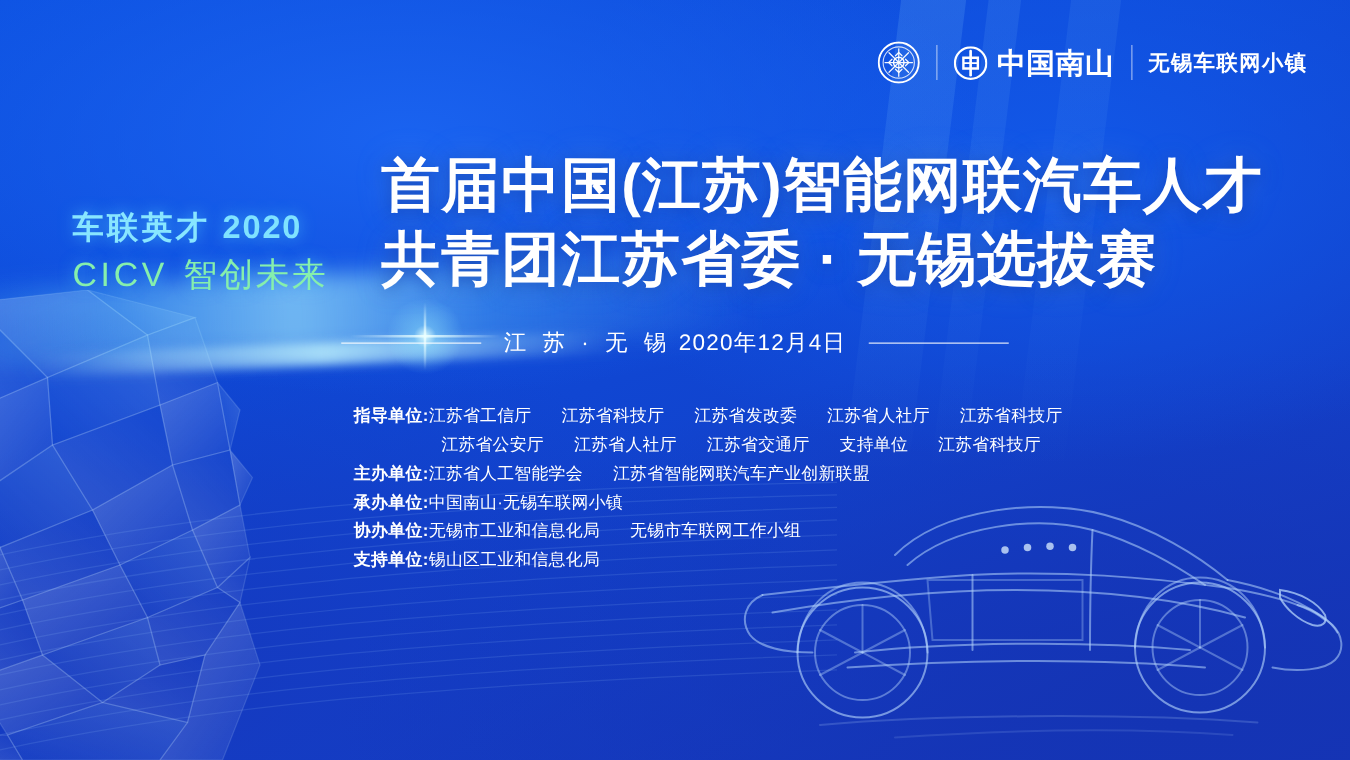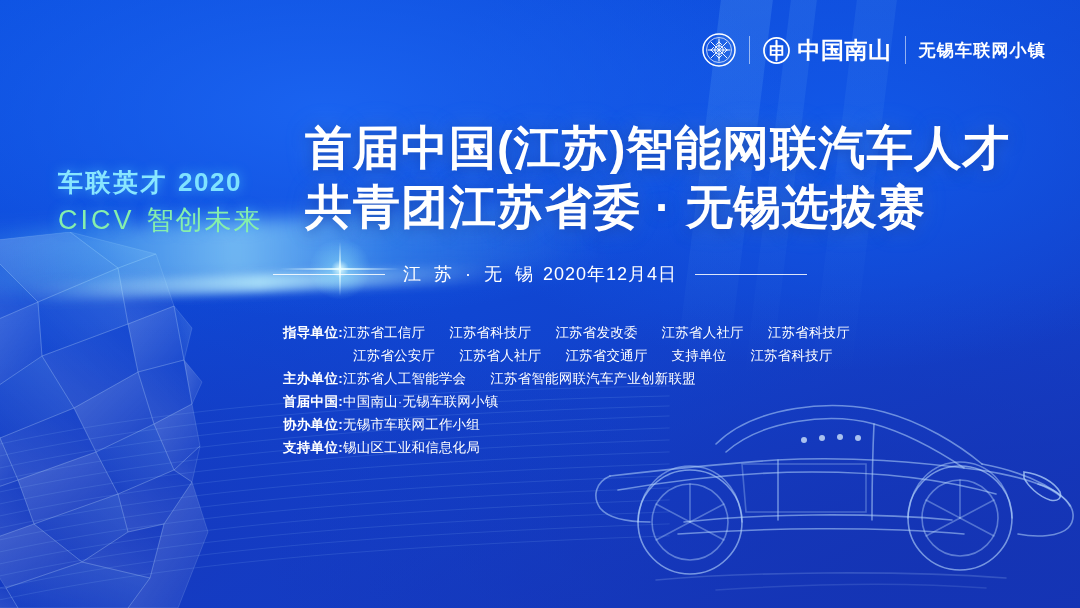--- a/index.html
+++ b/index.html
@@ -415,29 +415,30 @@
 
     <div class="org-row">
       <span class="org-label">主办单位:</span>
       <span class="org-values wide">
         <span class="org-val">江苏省人工智能学会</span>
         <span class="org-val">江苏省智能网联汽车产业创新联盟</span>
       </span>
     </div>
 
     <div class="org-row">
-      <span class="org-label">首届中国:</span>
+      <span class="org-label">承办单位:</span>
       <span class="org-values">
         <span class="org-val">中国南山·无锡车联网小镇</span>
       </span>
     </div>
 
     <div class="org-row">
       <span class="org-label">协办单位:</span>
       <span class="org-values wide">
+        <span class="org-val">无锡市工业和信息化局</span>
         <span class="org-val">无锡市车联网工作小组</span>
       </span>
     </div>
 
     <div class="org-row">
       <span class="org-label">支持单位:</span>
       <span class="org-values">
         <span class="org-val">锡山区工业和信息化局</span>
       </span>
     </div>

